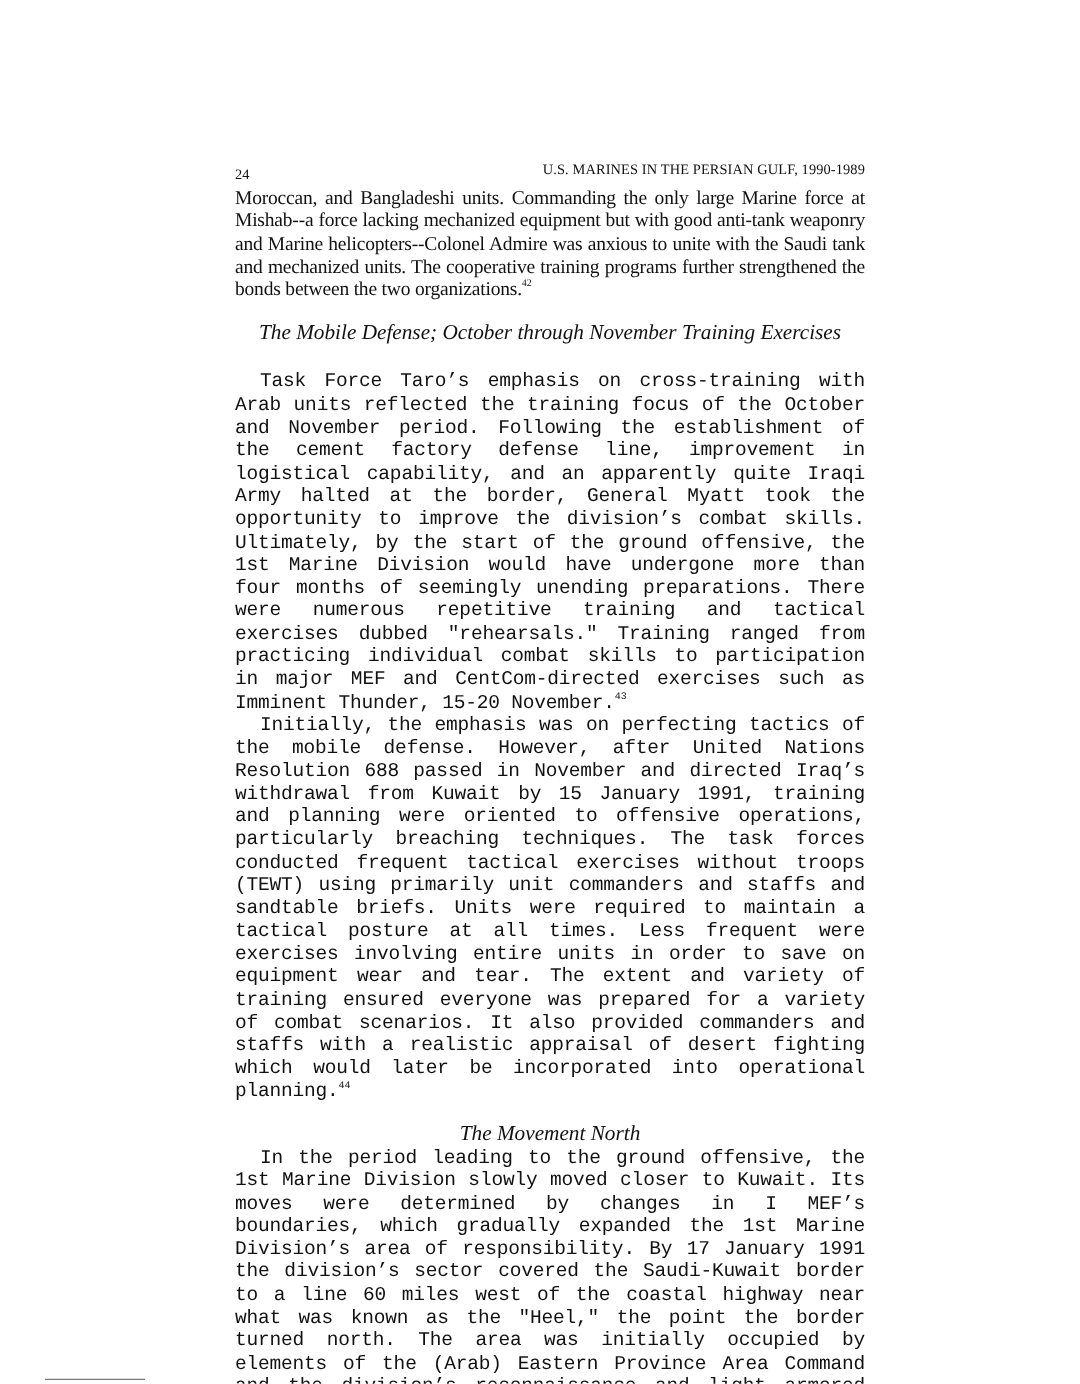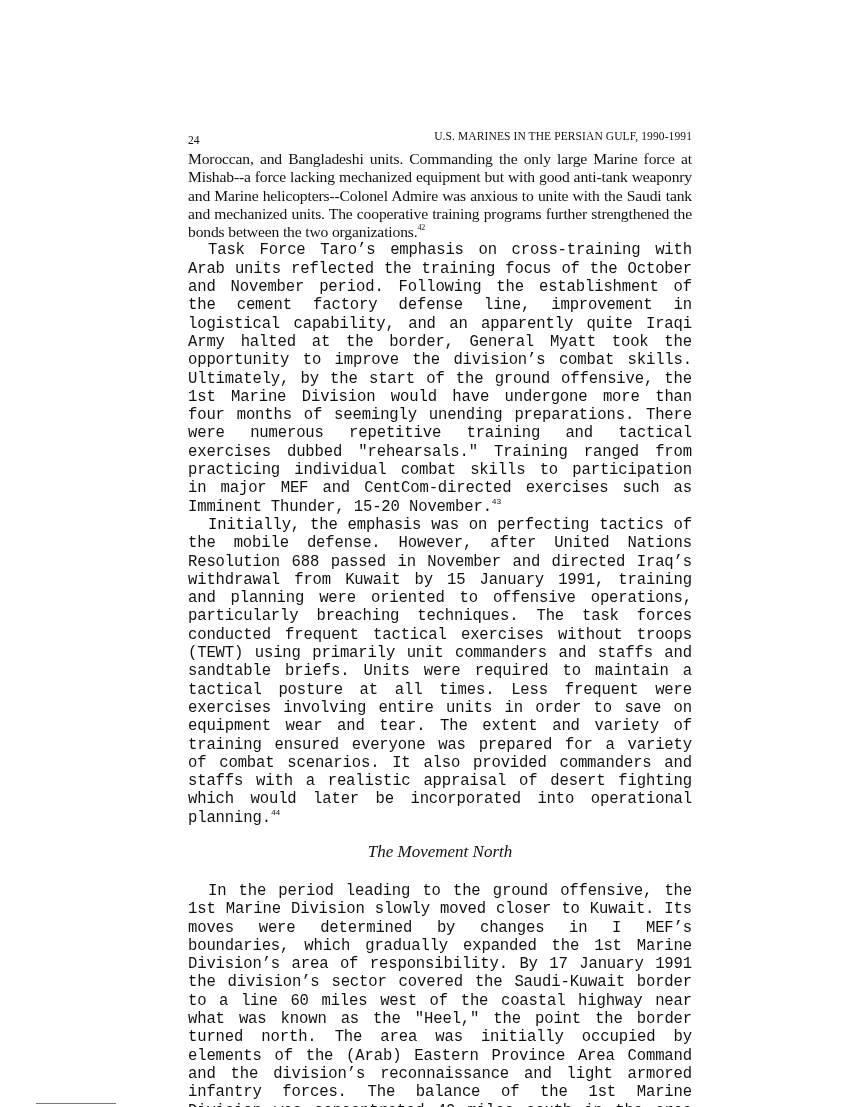--- a/index.html
+++ b/index.html
@@ -8,35 +8,36 @@
   .page { position: absolute; left: 188px; top: 130px; width: 504px; }
   .running-head { position: relative; height: 20px; font-size: 11.5px; }
   .page-number { position: absolute; left: 0; top: 4px; }
   .running-title { position: absolute; right: 0; top: 0; letter-spacing: 0.1px; }
   .para { font-size: 15.6px; line-height: 18.3px; text-align: justify; margin: 0;
           letter-spacing: -0.15px; }
   .para.indent { text-indent: 20px; font-family: Liberation Mono, monospace; }
   .first-para { margin-top: 0; }
   .heading { font-style: italic; font-size: 17px; text-align: center; margin: 0; }
   .heading-1 { margin-top: 15px; margin-bottom: 20px; }
-  .heading-2 { margin-top: 15px; margin-bottom: 20px; }
+  .heading-2 { margin-top: 15px; }
   sup { font-size: 8px; vertical-align: 7px; line-height: 0; }
   .footnote-rule { position: absolute; left: 36px; top: 1103px; width: 80px; height: 1px; background: #777; }
 </style>
 </head>
 <body>
 
 <div class="page">
   <div class="running-head">
     <span class="page-number">24</span>
-    <span class="running-title">U.S. MARINES IN THE PERSIAN GULF, 1990-1991</span>
+    <span class="running-title">U.S. MARINES IN THE PERSIAN GULF, 1990-1989</span>
   </div>
 
   <p class="para first-para"><span>Moroccan, and Bangladeshi units. Commanding the only large Marine force at Mishab--a force lacking mechanized equipment but with good anti-tank weaponry and Marine helicopters--Colonel Admire was anxious to unite with the Saudi tank and mechanized units. The cooperative training programs further strengthened the bonds between the two organizations.</span><sup>42</sup></p>
 
+  <p class="heading heading-1">The Mobile Defense; October through November Training Exercises</p>
 
   <p class="para indent"><span>Task Force Taro’s emphasis on cross-training with Arab units reflected the training focus of the October and November period. Following the establishment of the cement factory defense line, improvement in logistical capability, and an apparently quite Iraqi Army halted at the border, General Myatt took the opportunity to improve the division’s combat skills. Ultimately, by the start of the ground offensive, the 1st Marine Division would have undergone more than four months of seemingly unending preparations. There were numerous repetitive training and tactical exercises dubbed "rehearsals."  Training ranged from practicing individual combat skills to participation in major MEF and CentCom-directed exercises such as Imminent Thunder, 15-20 November.</span><sup>43</sup></p>
 
   <p class="para indent"><span>Initially, the emphasis was on perfecting tactics of the mobile defense. However, after United Nations Resolution 688 passed in November and directed Iraq’s withdrawal from Kuwait by 15 January 1991, training and planning were oriented to offensive operations, particularly breaching techniques. The task forces conducted frequent tactical exercises without troops (TEWT) using primarily unit commanders and staffs and sandtable briefs. Units were required to maintain a tactical posture at all times. Less frequent were exercises involving entire units in order to save on equipment wear and tear. The extent and variety of training ensured everyone was prepared for a variety of combat scenarios. It also provided commanders and staffs with a realistic appraisal of desert fighting which would later be incorporated into operational planning.</span><sup>44</sup></p>
 
   <p class="heading heading-2">The Movement North</p>
 
   <p class="para indent"><span>In the period leading to the ground offensive, the 1st Marine Division slowly moved closer to Kuwait. Its moves were determined by changes in I MEF’s boundaries, which gradually expanded the 1st Marine Division’s area of responsibility. By 17 January 1991 the division’s sector covered the Saudi-Kuwait border to a line 60 miles west of the coastal highway near what was known as the "Heel," the point the border turned north. The area was initially occupied by elements of the (Arab) Eastern Province Area Command and the division’s reconnaissance and light armored infantry forces. The balance of the 1st Marine Division was concentrated 40 miles south in the area commonly referred to as the "Triangle."  The Triangle was a large expanse of desert north of Jubayl bordered on the east by the coastal highway connecting the cities of Abu Hydriyah and An Nuayrihah, and the road intersection west of Manifah Bay.</span><sup>45</sup></p>
 </div>
 

